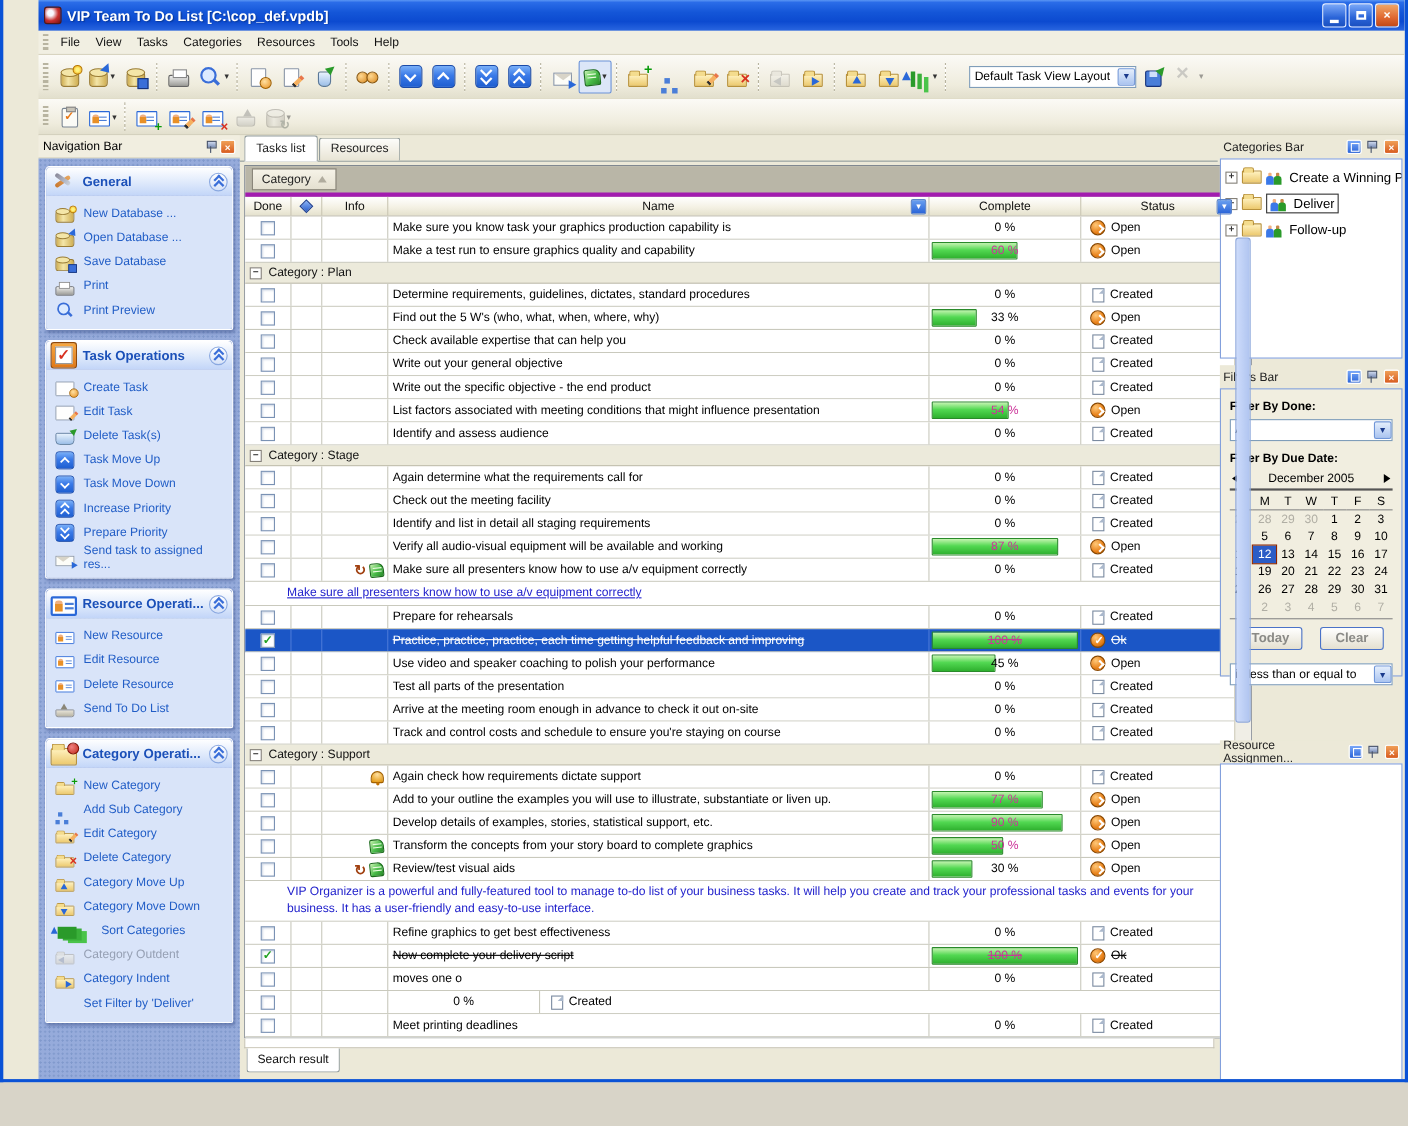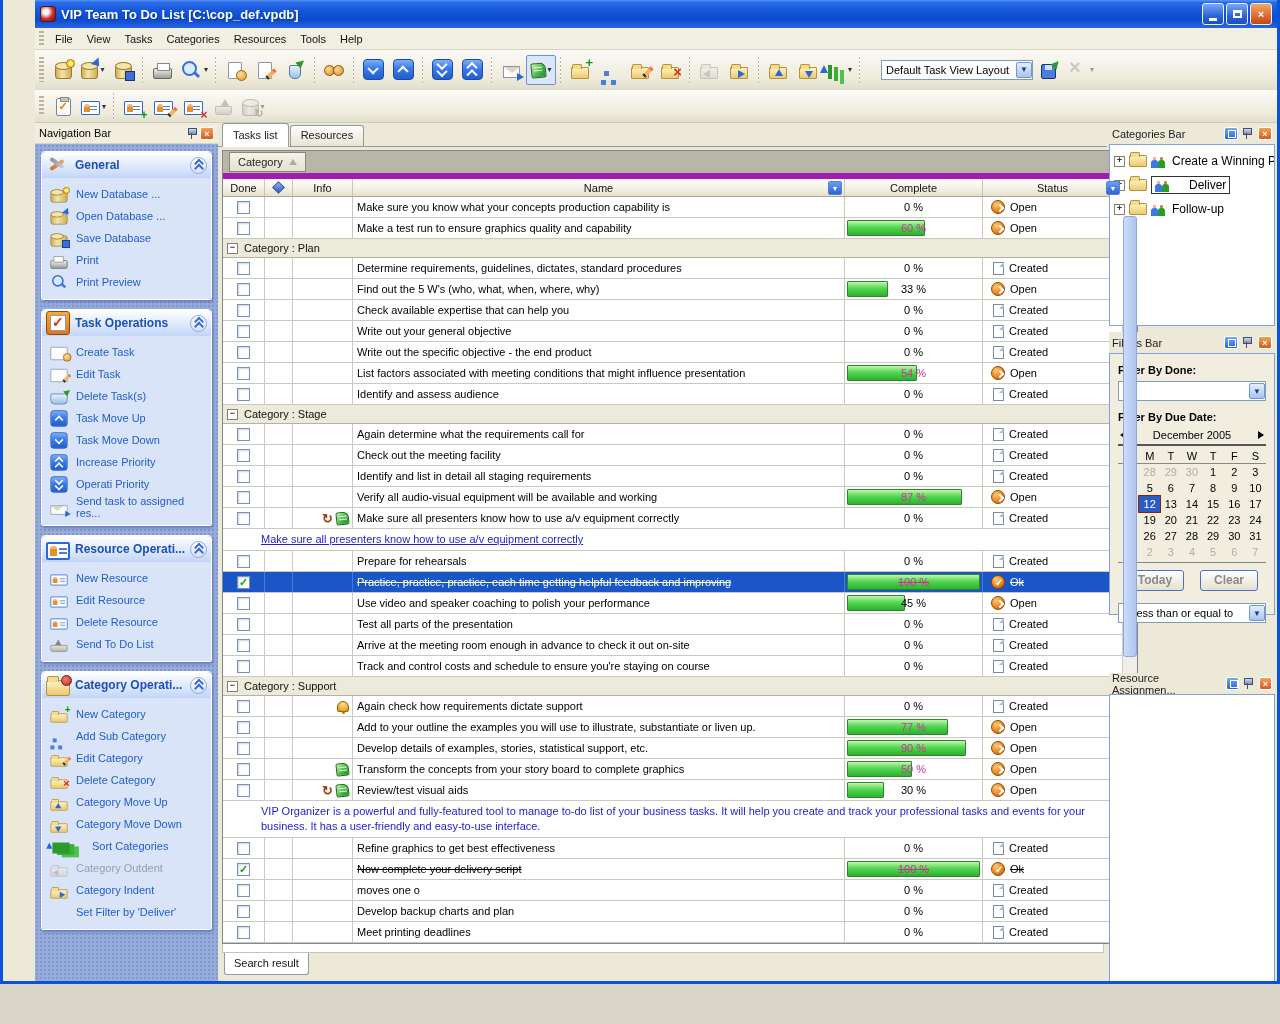--- a/index.html
+++ b/index.html
@@ -179,21 +179,21 @@
   .sec-ico-resources::before{content:'';position:absolute;left:2px;top:2px;width:7px;height:10px;border-radius:3px 3px 0 0;
     background:linear-gradient(180deg,#f0b080 35%,#e89028 35%);}
   .sec-ico-resources::after{content:'';position:absolute;right:1px;top:4px;width:8px;height:2px;background:#4a7ed8;box-shadow:0 4px 0 #4a7ed8;}
   
   .maincol{flex:1;display:flex;flex-direction:column;min-width:0;}
   .tabs-row{height:24px;display:flex;align-items:flex-end;padding-left:4px;border-bottom:1px solid #919b9c;}
   .tab{height:21px;padding:3px 10px 0;font-size:11px;border:1px solid #919b9c;border-bottom:none;border-radius:3px 3px 0 0;
     background:linear-gradient(180deg,#fdfdfb,#e8e4d4);margin-right:1px;color:#222;}
   .tab.active{background:#fff;height:24px;margin-bottom:-1px;padding-top:5px;border-bottom:1px solid #fff;}
   .grid-outer{margin:3px 3px 0 4px;border:1px solid #808890;background:#fff;width:916px;}
-  .groupbar{height:28px;background:#b9b6a7;display:flex;align-items:center;padding-left:6px;border-bottom:6px solid #a21caf;}
+  .groupbar{height:28px;background:#b9b6a7;display:flex;align-items:center;padding-left:6px;border-bottom:4px solid #a21caf;}
   .groupbtn{height:20px;background:linear-gradient(180deg,#f6f3e8,#e4e0d0);border:1px solid #8a867a;
     display:flex;align-items:center;gap:6px;padding:0 8px;font-size:11px;color:#222;}
   .sort-tri{width:0;height:0;border-left:4px solid transparent;border-right:4px solid transparent;border-bottom:6px solid #b0ac9e;}
   .grid-header{height:18px;display:flex;background:linear-gradient(180deg,#ffffff,#f4f1e4 55%,#e4e1cd);border-bottom:1px solid #aca899;font-size:11px;color:#111;}
   .hcell{display:flex;align-items:center;justify-content:center;border-right:1px solid #cac6b4;position:relative;}
   .h-done{width:42px;} .h-pri{width:28px;} .h-info{width:60px;} .h-name{width:492px;} .h-complete{width:138px;} .h-status{width:139px;border-right:none;}
   .pri-diamond{width:9px;height:9px;transform:rotate(45deg);background:linear-gradient(135deg,#8ab4f8,#2a5cc8);border:1px solid #1a3c90;}
   .filter-btn{position:absolute;right:2px;top:2px;width:14px;height:14px;border:1px solid #5a82c8;border-radius:2px;
     background:linear-gradient(180deg,#6aa0f0,#2a64d8);color:#fff;font-size:7px;line-height:13px;text-align:center;}
   .grid-scroll{display:flex;background:#fff;}
@@ -509,21 +509,21 @@
               <div class="nav-item">
                 <span class="tbi tbi-task-move-down nvi"></span>
                 <span class="nv-label">Task Move Down</span>
               </div>
               <div class="nav-item">
                 <span class="tbi tbi-increase-priority nvi"></span>
                 <span class="nv-label">Increase Priority</span>
               </div>
               <div class="nav-item">
                 <span class="tbi tbi-decrease-priority nvi"></span>
-                <span class="nv-label">Operati Priority</span>
+                <span class="nv-label">Prepare Priority</span>
               </div>
               <div class="nav-item">
                 <span class="tbi tbi-send-by-email nvi"></span>
                 <span class="nv-label">Send task to assigned res...</span>
               </div>
             </div>
           </div>
           <div class="nav-section">
             <div class="sec-header">
               <span class="sec-ico sec-ico-resources"></span>
@@ -630,21 +630,21 @@
           </div>
         </div>
         <div class="grid-scroll">
           <div class="grid-rows" id="grid-rows">
               <div class="trow">
                 <div class="tcell c-done">
                   <span class="cb"></span>
                 </div>
                 <div class="tcell c-pri"></div>
                 <div class="tcell c-info"></div>
-                <div class="tcell c-name">Make sure you know what your concepts production capability is</div>
+                <div class="tcell c-name">Make sure you know task your graphics production capability is</div>
                 <div class="tcell c-complete">
                   <span class="pct">0 %</span>
                 </div>
                 <div class="tcell c-status">
                   <span class="si si-open"></span>
                   <span class="st-label">Open</span>
                 </div>
               </div>
               <div class="trow">
                 <div class="tcell c-done">
@@ -1085,21 +1085,20 @@
                   <span class="si si-created"></span>
                   <span class="st-label">Created</span>
                 </div>
               </div>
               <div class="trow">
                 <div class="tcell c-done">
                   <span class="cb"></span>
                 </div>
                 <div class="tcell c-pri"></div>
                 <div class="tcell c-info"></div>
-                <div class="tcell c-name">Develop backup charts and plan</div>
                 <div class="tcell c-complete">
                   <span class="pct">0 %</span>
                 </div>
                 <div class="tcell c-status">
                   <span class="si si-created"></span>
                   <span class="st-label">Created</span>
                 </div>
               </div>
               <div class="trow">
                 <div class="tcell c-done">
@@ -1146,21 +1145,21 @@
               <span class="plus-box">+</span>
               <span class="tree-folder"></span>
               <span class="" style="display:flex;align-items:center;gap:4px;">
                 <span class="ppl"></span>
                 <span class="tree-label">Create a Winning Pre</span>
               </span>
             </div>
             <div class="tree-item selected">
               <span class="plus-box">+</span>
               <span class="tree-folder"></span>
-              <span class="tree-sel" style="display:flex;align-items:center;gap:17px;">
+              <span class="tree-sel" style="display:flex;align-items:center;gap:4px;">
                 <span class="ppl"></span>
                 <span class="tree-label">Deliver</span>
               </span>
             </div>
             <div class="tree-item">
               <span class="plus-box">+</span>
               <span class="tree-folder"></span>
               <span class="" style="display:flex;align-items:center;gap:4px;">
                 <span class="ppl"></span>
                 <span class="tree-label">Follow-up</span>

